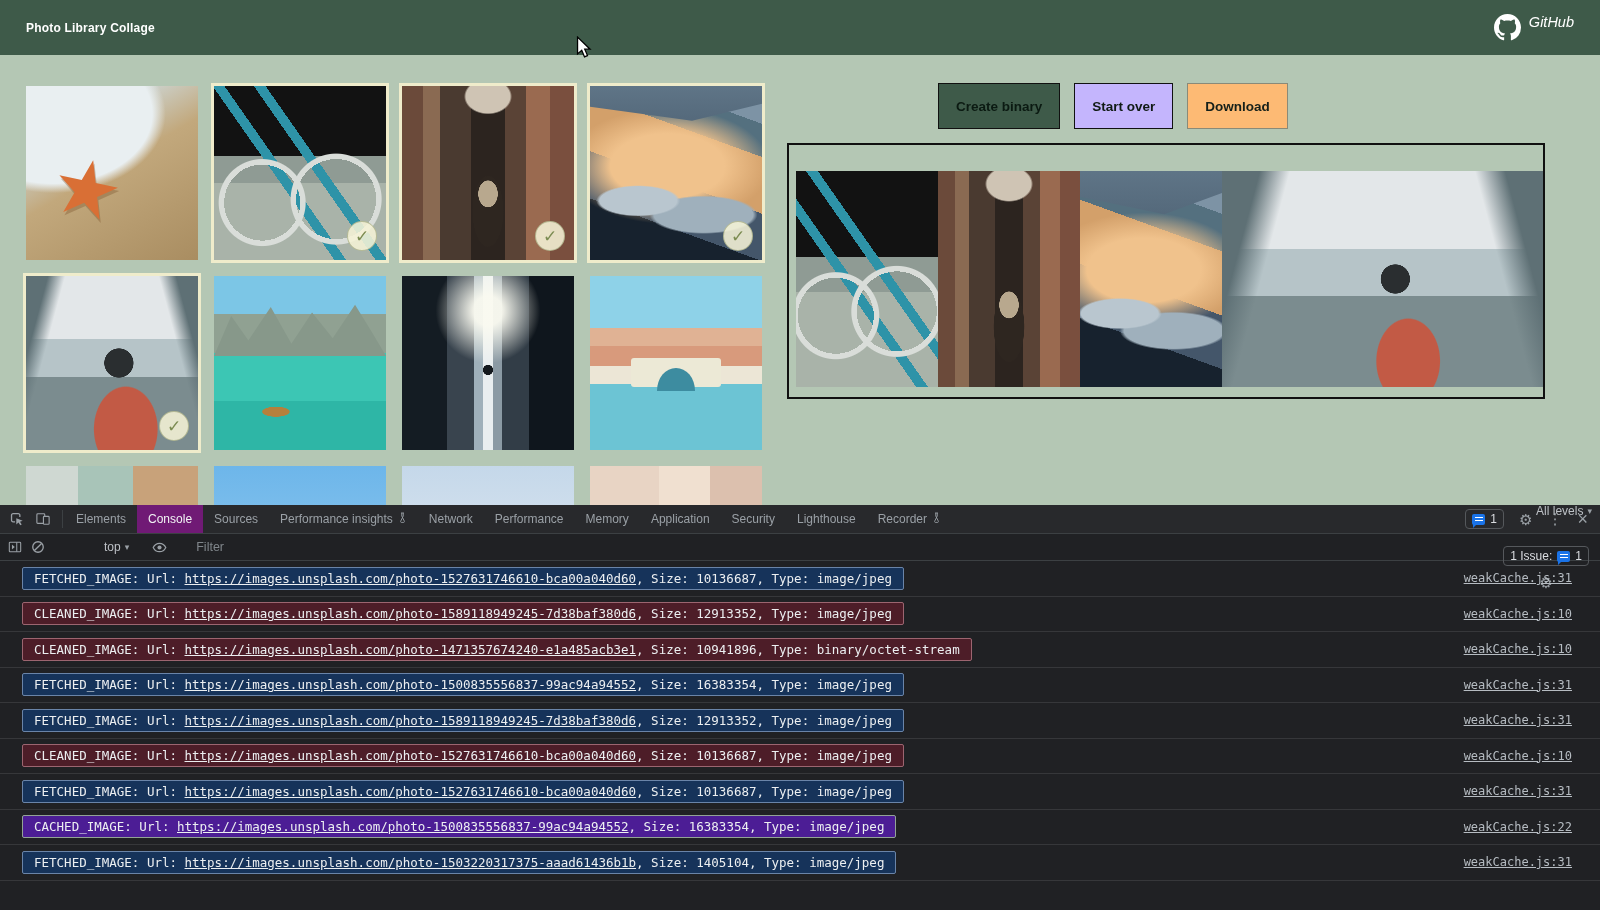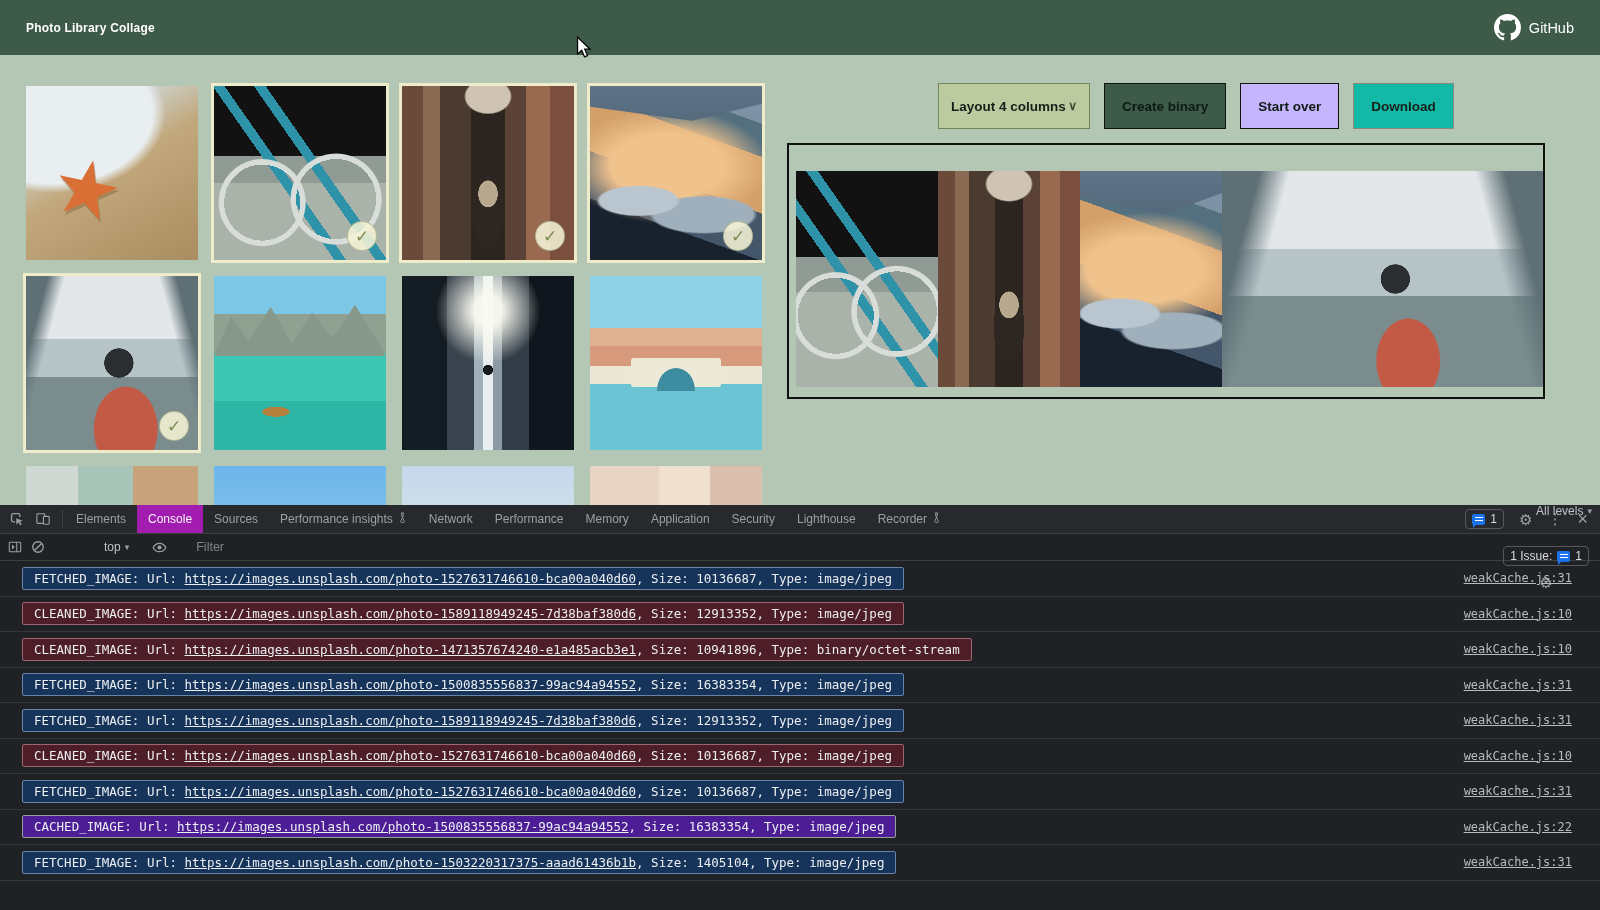--- a/index.html
+++ b/index.html
@@ -4,22 +4,22 @@
 <style>
   * { box-sizing: border-box; }
   body { margin: 0; background: #888; }
   .page { position: relative; width: 1600px; height: 910px; overflow: hidden;
           background: #b4c7b4; font-family: "Liberation Sans", sans-serif; }
 
   
   .hdr { height: 55px; background: #3e5a49; display: flex; align-items: center;
          justify-content: space-between; padding: 0 26px; color: #fff; }
   .hdr h1 { margin: 0; font-size: 12px; font-weight: 600; letter-spacing: .2px; }
-  .gh { display: flex; align-items: center; gap: 8px; color: #fff; font-size: 14.5px;
-        text-decoration: none; cursor: pointer; }
+  .gh { display: flex; gap: 8px; color: #fff; font-size: 14.5px;
+        text-decoration: none; cursor: pointer; font-style: italic; }
   .gh svg { display: block; }
 
   
   .main { position: relative; height: 450px; }
 
   .library { position: absolute; left: 23px; top: 28px; width: 744px; height: 422px;
              overflow: hidden; display: grid; grid-template-columns: repeat(4, 178px);
              grid-auto-rows: 180px; gap: 10px; }
   figure.photo { margin: 0; position: relative; border: 3px solid transparent; cursor: pointer; }
   figure.photo.sel { border-color: #efeccb; }
@@ -84,40 +84,40 @@
   
   .controls { position: absolute; left: 938px; top: 28px; display: flex; gap: 14px; height: 46px; }
   .ctl { height: 46px; font: 700 13.5px "Liberation Sans", sans-serif; color: #15201a;
          display: flex; align-items: center; cursor: pointer; }
   .layout-select { width: 152px; background: #bccb9f; border: 1px solid #74845c;
                    padding: 0 12px; justify-content: space-between; }
   .layout-select .chev { color: #3a4a34; font-size: 12px; }
   .btn { border: 1.5px solid #111; padding: 0 17px; }
   .btn-create { background: #3e5a49; color: #0b1a12; }
   .btn-start { background: #c4b5fd; color: #101a14; }
-  .btn-download { background: #14b8a6; border: 1px solid #8a8a78; }
+  .btn-download { background: #fdba74; border: 1px solid #8a8a78; }
 
   
   .collage-box { position: absolute; left: 787px; top: 88px; width: 758px; height: 256px;
                  border: 2px solid #101010; padding: 26px 0 12px 7px; overflow: hidden; }
   .collage-strip { display: flex; height: 216px; overflow: hidden; }
   .collage-img { position: relative; height: 100%; flex: 0 0 142px; overflow: hidden; }
   .collage-img:last-child { flex: 1 1 auto; }
 
   
   .devtools { position: absolute; left: 0; top: 505px; width: 1600px; height: 405px;
               background: #202124; }
   .tabbar { height: 29px; background: #28292c; border-bottom: 1px solid #3c4043;
             display: flex; align-items: stretch; font-size: 12px; color: #9aa0a6; }
   .tbicons { display: flex; align-items: center; gap: 12px; padding: 0 10px; }
   .vdiv { width: 1px; background: #3c4043; margin: 5px 2px; }
   .tabs { display: flex; align-items: stretch; text-align: center; }
   .tab { display: flex; align-items: center; gap: 5px; padding: 0 11px; cursor: pointer;
          white-space: nowrap; }
-  .tab.active { background: #a21caf; color: #f1f3f4; }
+  .tab.active { background: #701a75; color: #f1f3f4; }
   .tabbar-right { margin-left: auto; display: flex; align-items: center; gap: 15px;
                   padding-right: 12px; }
   .issuechip { display: flex; align-items: center; gap: 5px; border: 1px solid #55585c;
                border-radius: 4px; padding: 2px 6px; color: #dadce0; cursor: pointer; }
   .bubble { position: relative; width: 13px; height: 11px; background: #1a73e8;
             border-radius: 2px; flex: 0 0 auto; }
   .bubble::before { content: ""; position: absolute; left: 1px; bottom: -3px;
             border: 3px solid rgba(0,0,0,0); border-top-color: #1a73e8; border-left-color: #1a73e8; }
   .bubble::after { content: ""; position: absolute; left: 2.5px; top: 3px; width: 8px;
             height: 1.5px; background: #fff; box-shadow: 0 3px 0 #fff; }
@@ -205,24 +205,20 @@
         </figure>
         <figure class="photo">
           <div class="img ph-palesky"></div>
         </figure>
         <figure class="photo">
           <div class="img ph-clouds"></div>
         </figure>
       </section>
 
     <div class="controls">
-      <div class="ctl layout-select">
-        <span>Layout 4 columns</span>
-        <span class="chev">∨</span>
-      </div>
       <button class="ctl btn btn-create">Create binary</button>
       <button class="ctl btn btn-start">Start over</button>
       <button class="ctl btn btn-download">Download</button>
     </div>
 
     <div class="collage-box">
       <div class="collage-strip" id="collage-strip">
           <div class="collage-img ph-bicycle"></div>
           <div class="collage-img ph-alley"></div>
           <div class="collage-img ph-airplane"></div>

